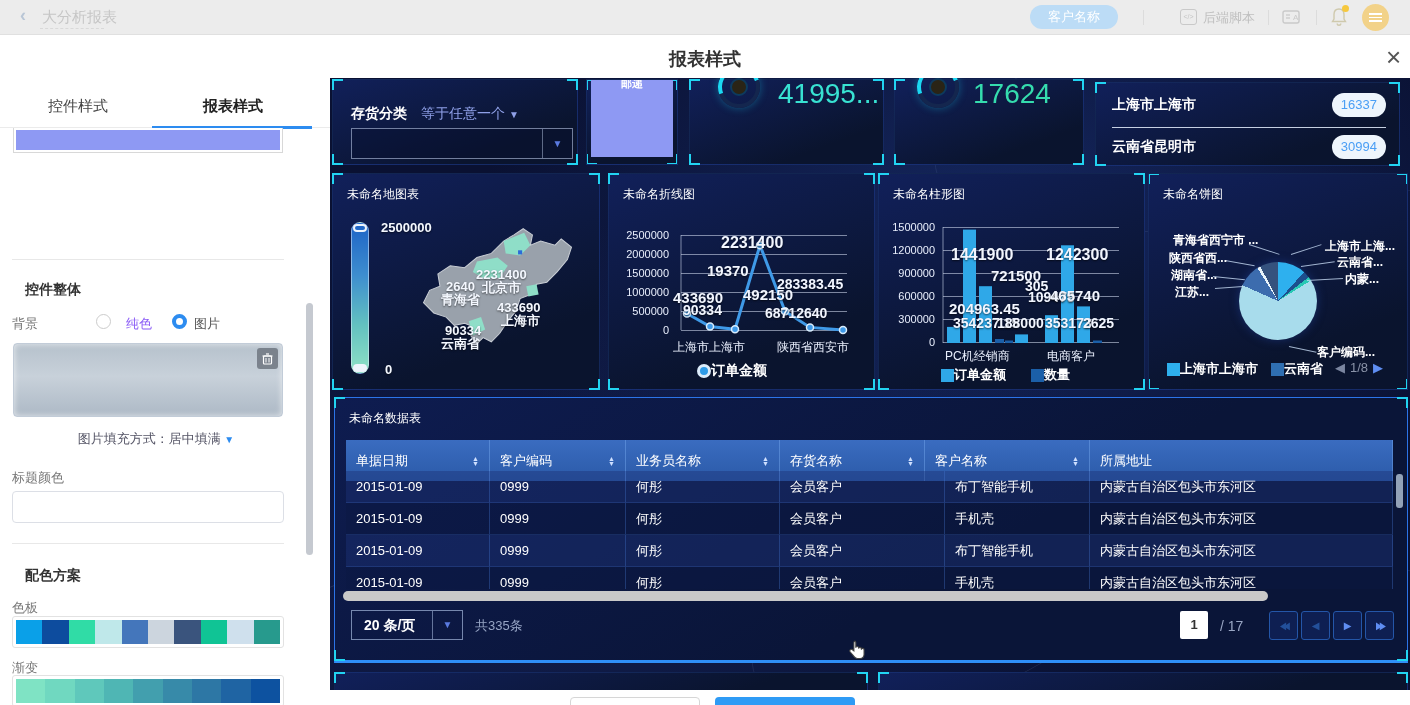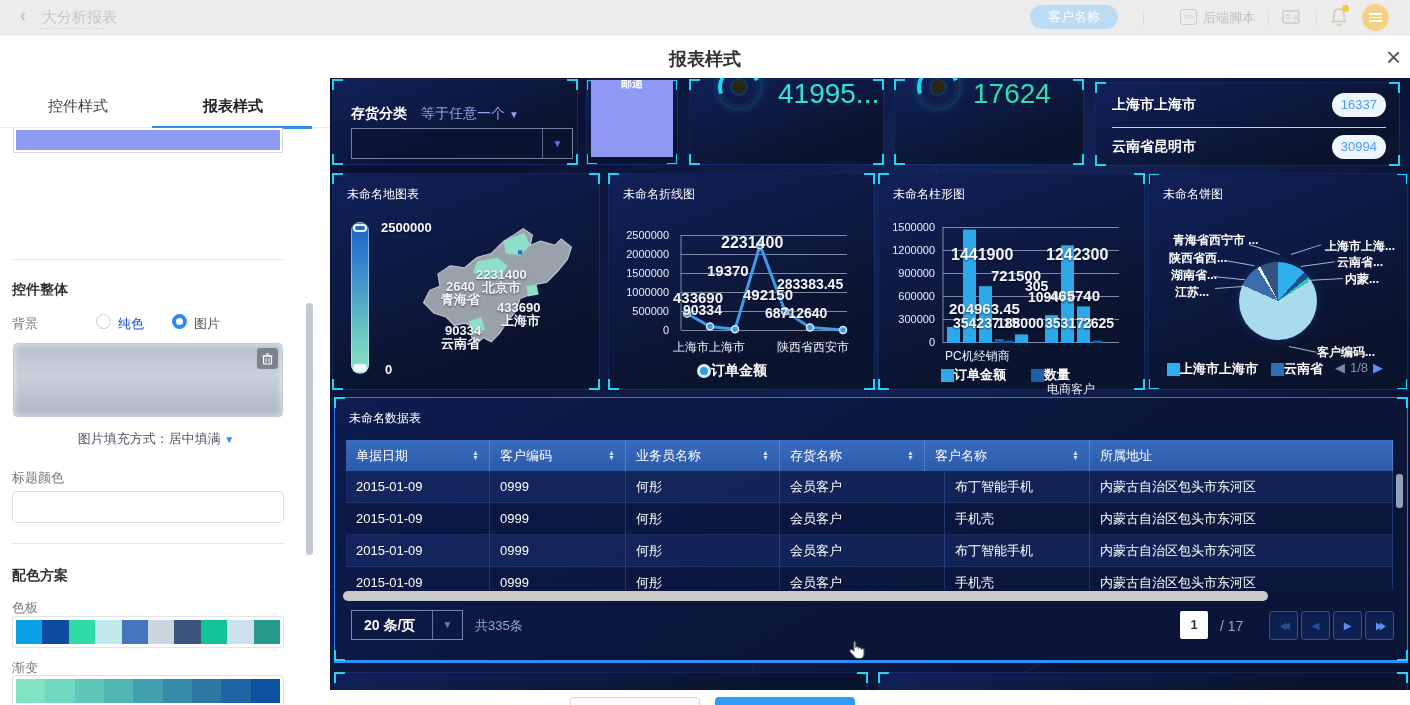--- a/index.html
+++ b/index.html
@@ -28,21 +28,21 @@
 
   
   .side { position:absolute; left:0; top:85px; width:330px; height:620px; background:#fff; }
   .tabrow { position:absolute; left:0; top:0; width:330px; height:43px; border-bottom:1px solid #ebebeb; }
   .tab { position:absolute; top:12px; font-size:15px; color:#444; cursor:pointer; }
   .tab.active { font-weight:bold; color:#222; }
   .tab-underline { position:absolute; left:152px; top:41px; width:160px; height:3px; background:#2d8cf0; }
   .sw-box { position:absolute; left:13px; top:43px; width:270px; height:25px; border:1px solid #d8d8d8; border-top:none; background:#fff; padding:2px; }
   .sw-fill { width:100%; height:100%; }
   .divider { position:absolute; left:12px; width:272px; border-top:1px solid #e8e8e8; }
-  .h-bold { position:absolute; left:12px; font-size:14px; font-weight:bold; color:#333;text-align:center; }
+  .h-bold { position:absolute; left:25px; font-size:14px; font-weight:bold; color:#333;text-align:center; }
   .lbl { position:absolute; font-size:13px; color:#777; }
   .radio { position:absolute; width:15px; height:15px; border-radius:50%; }
   .radio.off { border:1px solid #ccc; background:#fff; }
   .radio.on { border:4.5px solid #2d8cf0; background:#fff; }
   .img-box { position:absolute; left:13px; top:258px; width:270px; height:74px; border:1px solid #c2ccd8; border-radius:4px; background:linear-gradient(180deg,#b6c1cc 0%,#c8d1da 45%,#adb9c6 100%); box-shadow:inset 0 0 6px rgba(255,255,255,.7); }
   .trash-btn { position:absolute; right:4px; top:4px; width:21px; height:21px; background:rgba(110,118,128,.85); border-radius:3px; display:flex; align-items:center; justify-content:center; cursor:pointer; }
   .fill-mode { position:absolute; left:0; top:345px; width:296px; text-align:center; font-size:13px; color:#556;padding-left:16px; }
   .caret-blue { color:#2d8cf0; font-size:10px; }
   .inputbox { position:absolute; left:12px; width:272px; height:32px; border:1px solid #dcdfe6; border-radius:4px; background:#fff; }
   .chipbar { position:absolute; left:12px; width:272px; height:32px; border:1px solid #e2e2e2; border-radius:3px; background:#fff; padding:3px; display:flex; }
@@ -89,21 +89,21 @@
 
   
   .map-cap { position:absolute; left:18px; top:48px; width:18px; height:152px; border-radius:9px; background:linear-gradient(180deg,#1d63c6 0%,#3e8ecf 35%,#63c1c0 68%,#8fe2c6 100%); border:1px solid rgba(230,240,255,.5); }
   .map-cap .cap-top { position:absolute; left:1px; top:1px; width:14px; height:8px; border:2px solid #eef4fc; border-radius:7px; background:transparent; }
   .map-cap .cap-bot { position:absolute; left:1px; bottom:1px; width:14px; height:8px; border-radius:7px; background:#eef4fc; }
   .map-lbl { position:absolute; font-size:13px; font-weight:bold; color:#f4f8ff; text-shadow:0 1px 2px rgba(0,0,0,.55); white-space:nowrap; }
 
   
   .tbl-panel { position:absolute; background:linear-gradient(150deg,#0e1c50 0%,#0a1538 60%); border:1px solid #2c74e8; border-bottom:3px solid #2f8ff8; }
   .thead { position:absolute; display:flex; }
-  .th { height:31px; background:linear-gradient(180deg,#3a6cc0,#2b5aa8); color:#fff; font-size:13px; display:flex; align-items:center; justify-content:space-between; padding:0 10px; border-right:1px solid rgba(120,170,240,.45); cursor:pointer;font-family:Liberation Serif, serif; }
+  .th { height:41px; background:linear-gradient(180deg,#3a6cc0,#2b5aa8); color:#fff; font-size:13px; display:flex; align-items:center; justify-content:space-between; padding:0 10px; border-right:1px solid rgba(120,170,240,.45); cursor:pointer; }
   .sortc { display:flex; flex-direction:column; line-height:5px; font-size:7px; color:#cfe0ff; }
   .trow { position:absolute; display:flex; }
   .td { height:32px; color:#fff; font-size:13px; display:flex; align-items:center; padding:0 10px; border-right:1px solid rgba(70,120,210,.35); border-bottom:1px solid rgba(70,120,210,.22); white-space:nowrap; overflow:hidden; }
   .row-a { background:rgba(28,52,120,.45); }
   .row-b { background:rgba(12,24,66,.45); }
   .hscroll { position:absolute; height:10px; border-radius:5px; background:#c9c9c9; }
   .vscroll { position:absolute; width:7px; border-radius:3px; background:#93a2b8; }
   .psize { position:absolute; width:112px; height:30px; border:1px solid rgba(190,210,245,.6); color:#fff; font-size:14px; font-weight:bold; }
   .psize .txt { position:absolute; left:12px; top:6px; }
   .psize .seg { position:absolute; right:0; top:0; width:30px; height:100%; border-left:1px solid rgba(190,210,245,.5); color:#5a7ae0; font-size:10px; text-align:center; line-height:28px; }
@@ -165,21 +165,21 @@
     <span class="tab active" style="left:203px;">报表样式</span>
     <span class="tab-underline"></span>
   </div>
   <div class="sw-box">
     <div class="sw-fill" style="background: rgb(142, 153, 243);"></div>
   </div>
   <div class="divider" style="top:174px;"></div>
   <div class="h-bold" style="top:196px;">控件整体</div>
   <div class="lbl" style="left:12px; top:230px;">背景</div>
   <span class="radio off" style="left:96px; top:229px;"></span>
-  <div class="lbl" style="left:118px; top:230px; color:#1d4ed8;">纯色</div>
+  <div class="lbl" style="left:126px; top:230px; color:#8b5cf6;">纯色</div>
   <span class="radio on" style="left:172px; top:229px;"></span>
   <div class="lbl" style="left:194px; top:230px; color:#555;">图片</div>
   <div class="img-box">
     <span class="trash-btn">
       <svg width="11" height="12" viewBox="0 0 11 12">
             <rect x="1.5" y="3" width="8" height="8" rx="1" fill="none" stroke="#fff" stroke-width="1.2"></rect>
             <line x1="0.5" y1="3" x2="10.5" y2="3" stroke="#fff" stroke-width="1.2"></line>
             <line x1="4" y1="1" x2="7" y2="1" stroke="#fff" stroke-width="1.2"></line>
             <line x1="4" y1="5" x2="4" y2="9.5" stroke="#fff" stroke-width="1"></line>
             <line x1="7" y1="5" x2="7" y2="9.5" stroke="#fff" stroke-width="1"></line>
@@ -406,21 +406,21 @@
     <span class="dlabel" style="left:112px; top:93px; font-size:15px;">721500</span>
     <span class="dlabel" style="left:146px; top:104px;">305</span>
     <span class="dlabel" style="left:149px; top:115px;">109479</span>
     <span class="dlabel" style="left:171px; top:113px; font-size:15px;">465740</span>
     <span class="dlabel" style="left:70px; top:126px; font-size:15px;">204963.45</span>
     <span class="dlabel" style="left:74px; top:141px;">354237.15</span>
     <span class="dlabel" style="left:118px; top:141px;">188000</span>
     <span class="dlabel" style="left:166px; top:141px;">353173</span>
     <span class="dlabel" style="left:204px; top:141px;">2625</span>
     <span class="xlab" style="left:66px; top:174px;">PC机经销商</span>
-    <span class="xlab" style="left:168px; top:174px;margin-top:33px;">电商客户</span>
+    <span class="xlab" style="left:168px; top:174px;">电商客户</span>
     <div class="legend-row" style="left:62px; top:192px;">
       <span class="leg-sq" style="background:#2fa8e8;"></span>
       <span class="leg-txt">订单金额</span>
     </div>
     <div class="legend-row" style="left:152px; top:192px;">
       <span class="leg-sq" style="background:#1b5fa8;"></span>
       <span class="leg-txt">数量</span>
     </div>
   </div>
 

